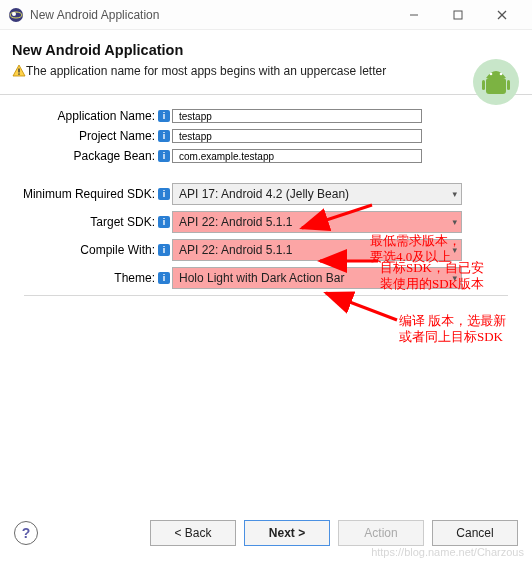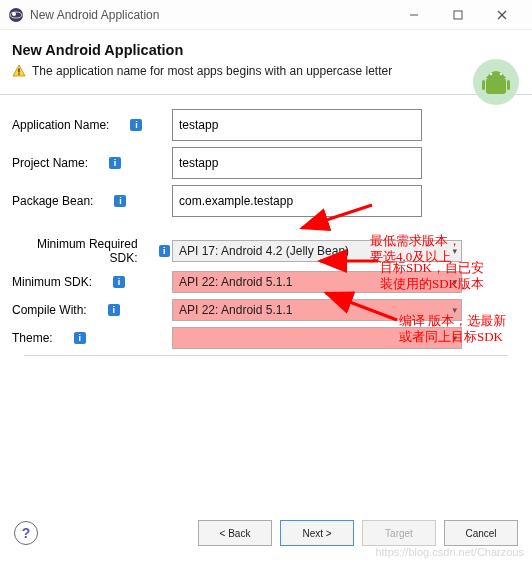--- a/index.html
+++ b/index.html
@@ -39,21 +39,21 @@
     position: relative;
     border-bottom: 1px solid #d8d8d8;
   }
   .header-band h1 {
     font-size: 14.5px;
     font-weight: 700;
     color: #111;
     margin-bottom: 6px;
   }
   .header-band .warning-line {
-    display: flex; align-items: center; gap: 6px;
+    display: flex; align-items: center; 
     font-size: 12px;
     color: #222;
     margin-bottom: 10px;
   }
   .warn-icon {
     width: 14px; height: 14px;
   }
   .android-logo {
     position: absolute;
     right: 12px; top: 28px;
@@ -67,39 +67,39 @@
     align-items: center;
     margin-bottom: 6px;
   }
   .form-row .lbl {
     width: 160px;
     text-align: right;
     font-size: 12px;
     color: #000;
     padding-right: 2px;
     display: flex;
-    justify-content: flex-start;
-    align-items: center;
-    gap: 21px;
+    justify-content: flex-end;
+    align-items: center;
+    gap: 3px;
   }
   .info-icon {
     display: inline-block;
     width: 12px; height: 12px;
     background: #2a7fd4;
     border-radius: 2px;
     color: #fff;
     font-size: 9px; line-height: 12px; text-align: center;
     font-weight: bold;
   }
   .text-input {
     flex: 0 0 250px;
-    height: 32px;
+    height: 14px;
     border: 1px solid #888;
     padding: 2px 6px;
-    font-size: 12px;
+    font-size: 10px;
     font-family: inherit;
     background: #fff;
   }
   .dropdown {
     flex: 0 0 290px;
     height: 22px;
     position: relative;
     background: #f0f0f0;
     border: 1px solid #b0b0b0;
     display: flex;
@@ -131,27 +131,27 @@
     width: 24px; height: 24px;
     border: 1.5px solid #6a6a6a;
     border-radius: 50%;
     display: flex; align-items: center; justify-content: center;
     color: #5a5aa8;
     font-weight: bold;
     font-size: 14px;
   }
   .button-bar .spacer { flex: 1; }
   .wiz-btn {
-    width: 74px; height: 26px;
+    width: 86px; height: 26px;
     border: 1px solid #aaa;
     background: #f4f4f4;
-    font-size: 10px;
+    font-size: 12px;
     display: flex; align-items: center; justify-content: center;
   }
-  .wiz-btn.primary { border: 1.5px solid #4a90e2; }
+  .wiz-btn.primary { border: 1.5px solid #4a90e2; font-weight: bold; }
   .wiz-btn.disabled { color: #aaa; border-color: #ccc; }
   .annotation {
     position: absolute;
     color: #ff0000;
     font-size: 13px;
     font-family: SimSun, "Songti SC", serif;
     line-height: 1.25;
     white-space: nowrap;
   }
   .arrow { position: absolute; pointer-events: none; }
@@ -250,21 +250,21 @@
       <span>Minimum Required SDK:</span>
       <span class="info-icon">i</span>
     </div>
     <div class="dropdown">
       <span>API 17: Android 4.2 (Jelly Bean)</span>
       <span class="chev">▾</span>
     </div>
   </div>
   <div class="form-row">
     <div class="lbl">
-      <span>Minimum SDK:</span>
+      <span>Target SDK:</span>
       <span class="info-icon">i</span>
     </div>
     <div class="dropdown light">
       <span>API 22: Android 5.1.1</span>
       <span class="chev">▾</span>
     </div>
   </div>
   <div class="form-row">
     <div class="lbl">
       <span>Compile With:</span>
@@ -274,20 +274,21 @@
       <span>API 22: Android 5.1.1</span>
       <span class="chev">▾</span>
     </div>
   </div>
   <div class="form-row">
     <div class="lbl">
       <span>Theme:</span>
       <span class="info-icon">i</span>
     </div>
     <div class="dropdown light">
+      <span>Holo Light with Dark Action Bar</span>
       <span class="chev">▾</span>
     </div>
   </div>
 
   <div class="bottom-sep"></div>
 </div>
 
 <div class="annotation" style="left:370px; top:189px;margin-top:44px;"><span>最低需求版本，<br>要选4.0及以上</span></div>
 <div class="annotation" style="left:380px; top:252px;margin-top:8px;"><span>目标SDK，自已安<br>装使用的SDK版本</span></div>
 <div class="annotation" style="left:399px; top:313px;"><span>编译 版本，选最新<br>或者同上目标SDK</span></div>
@@ -301,17 +302,17 @@
   <line x1="372" y1="205" x2="302" y2="228" stroke="#ff0000" stroke-width="3" marker-end="url(#ah)"></line>
   <line x1="378" y1="261" x2="320" y2="261" stroke="#ff0000" stroke-width="3" marker-end="url(#ah)"></line>
   <line x1="397" y1="320" x2="326" y2="293" stroke="#ff0000" stroke-width="3" marker-end="url(#ah)"></line>
 </svg>
 
 <div class="button-bar">
   <div class="help-btn">?</div>
   <div class="spacer"></div>
   <div class="wiz-btn">&lt; Back</div>
   <div class="wiz-btn primary">Next &gt;</div>
-  <div class="wiz-btn disabled">Target</div>
+  <div class="wiz-btn disabled">Action</div>
   <div class="wiz-btn">Cancel</div>
 </div>
 
-<div class="watermark">https://blog.csdn.net/Charzous</div>
+<div class="watermark">https://blog.name.net/Charzous</div>
 
 </body></html>

